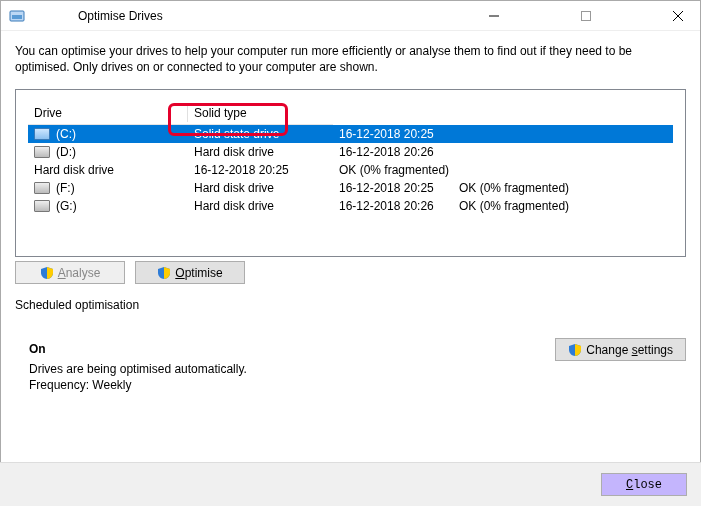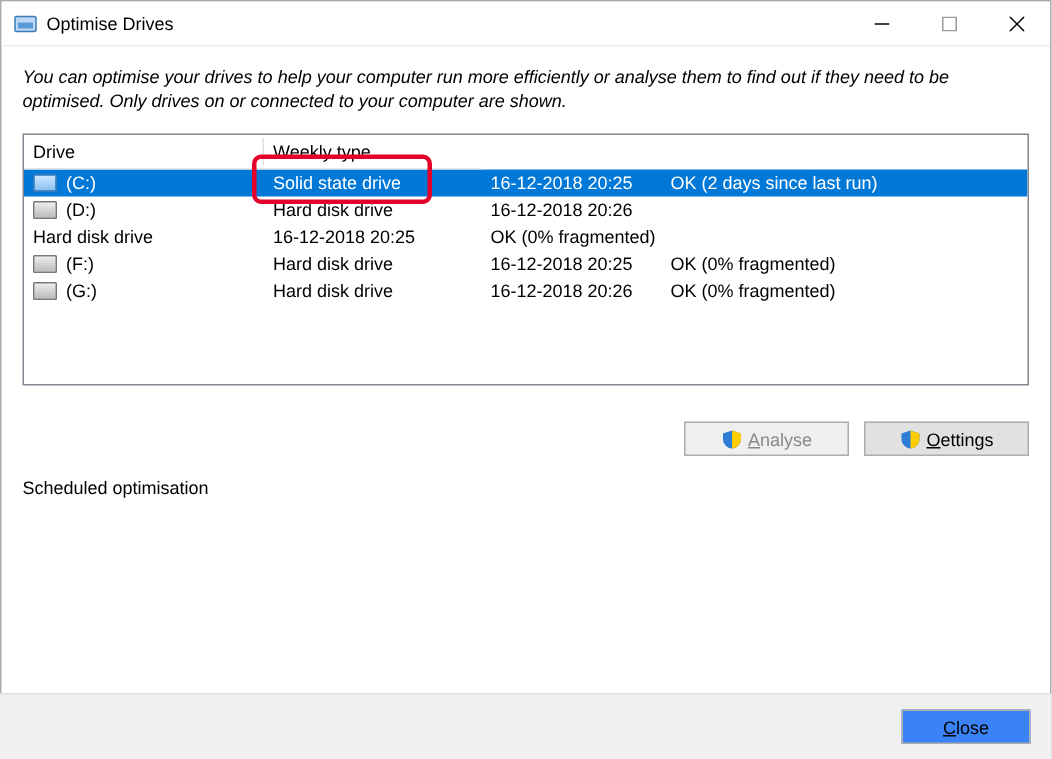--- a/index.html
+++ b/index.html
@@ -14,38 +14,39 @@
     overflow: hidden;
     border: 1px solid #aaa;
   }
   .titlebar {
     display: flex;
     align-items: center;
     height: 30px;
     padding: 0 0 0 8px;
     background: #fff;
     border-bottom: 1px solid #eee;
+    gap: 47px;
   }
   .titlebar .icon {
     width: 16px; height: 16px; margin-right: 6px;
   }
   .titlebar .title { flex: 0 0 auto; }
   .titlebar .spacer { flex: 1; }
   .winbtn {
     width: 45px; height: 30px;
     display: flex; align-items: center; justify-content: center;
     color: #333;
   }
   .winbtn svg { width: 10px; height: 10px; }
   .content { padding: 12px 14px 10px 14px; }
-  .intro { line-height: 1.35; margin-bottom: 14px; font-style: italic; }
+  .intro { line-height: 1.35; margin-bottom: 14px; }
   .section-label { margin: 8px 0 4px 0; }
   .status-box {
     border: 1px solid #828790;
-    padding: 0;
+    padding: 12px;
     height: 168px;
     position: relative;
     overflow: hidden;
   }
   .cols {
     display: grid;
     grid-template-columns: 160px 145px 120px 1fr;
   }
   .col-header {
     border-bottom: 1px solid #e5e5e5;
@@ -79,23 +80,23 @@
     border-radius: 1px;
   }
   .highlight-box {
     position: absolute;
     border: 3px solid #e4002b;
     border-radius: 6px;
     pointer-events: none;
   }
   .button-row {
     display: flex;
-    justify-content: flex-end;
+    justify-content: flex-start;
     gap: 10px;
-    margin-top: 24px;
+    margin-top: 4px;
   }
   .btn {
     min-width: 110px;
     height: 23px;
     padding: 0 12px;
     border: 1px solid #adadad;
     background: #e1e1e1;
     display: flex;
     align-items: center;
     justify-content: center;
@@ -119,21 +120,21 @@
   .sched-text p { margin: 2px 0; }
   .footer {
     position: absolute;
     left: 0; right: 0; bottom: 0;
     border-top: 1px solid #ddd;
     background: #f0f0f0;
     padding: 10px 14px;
     display: flex;
     justify-content: flex-end;
   }
-  .footer .btn { min-width: 86px; background: #3b82f6; }
+  .footer .btn { min-width: 86px; background: #c4b5fd; font-family: Liberation Mono, monospace; }
 </style>
 </head>
 <body>
 
 <div class="titlebar">
   <span class="icon">
     <svg viewBox="0 0 16 16">
         <rect x="1" y="3" width="14" height="10" rx="1" fill="#bcd8f5" stroke="#3a7ab8"></rect>
         <rect x="3" y="7" width="10" height="4" fill="#5a9bd5"></rect>
       </svg>
@@ -158,31 +159,30 @@
     </div>
 </div>
 
 <div class="content">
   <div class="intro">You can optimise your drives to help your computer run more efficiently or analyse them to find out if they need to be optimised. Only drives on or connected to your computer are shown.</div>
 
 
   <div class="status-box">
     <div class="cols">
       <div class="col-header">Drive</div>
-      <div class="col-header">Weekly type</div>
+      <div class="col-header">Solid type</div>
     </div>
     <div id="rows">
         <div class="row selected">
           <div class="drive-cell">
             <span class="drv-icon drv-ssd"></span>
             <span>(C:)</span>
           </div>
           <div>Solid state drive</div>
           <div>16-12-2018 20:25</div>
-          <div>OK (2 days since last run)</div>
         </div>
         <div class="row">
           <div class="drive-cell">
             <span class="drv-icon drv-hdd"></span>
             <span>(D:)</span>
           </div>
           <div>Hard disk drive</div>
           <div>16-12-2018 20:26</div>
         </div>
         <div class="row">
@@ -222,24 +222,42 @@
       </span>
       <span><span class="ul">A</span><span>nalyse</span></span>
     </button>
     <button class="btn">
       <span class="shield">
         <svg viewBox="0 0 14 14">
             <path d="M7 1 L13 3 V7 C13 10 10 13 7 13 C4 13 1 10 1 7 V3 Z" fill="#2e7cd6"></path>
             <path d="M7 1 L13 3 V7 C13 10 10 13 7 13 Z" fill="#ffcc00"></path>
           </svg>
       </span>
-      <span><span class="ul">O</span><span>ettings</span></span>
+      <span><span class="ul">O</span><span>ptimise</span></span>
     </button>
   </div>
 
   <div class="section-label" style="margin-top:14px">Scheduled optimisation</div>
+  <div class="sched-section">
+    <div class="sched-text">
+      <p class="on">On</p>
+      <p>Drives are being optimised automatically.</p>
+      <p>Frequency: Weekly</p>
+    </div>
+    <div>
+      <button class="btn" style="min-width:130px">
+        <span class="shield">
+          <svg viewBox="0 0 14 14">
+              <path d="M7 1 L13 3 V7 C13 10 10 13 7 13 C4 13 1 10 1 7 V3 Z" fill="#2e7cd6"></path>
+              <path d="M7 1 L13 3 V7 C13 10 10 13 7 13 Z" fill="#ffcc00"></path>
+            </svg>
+        </span>
+        <span>Change <span class="ul">s</span><span>ettings</span></span>
+      </button>
+    </div>
+  </div>
 </div>
 
 <div class="footer">
   <button class="btn">
     <span><span class="ul">C</span><span>lose</span></span>
   </button>
 </div>
 
 </body></html>

